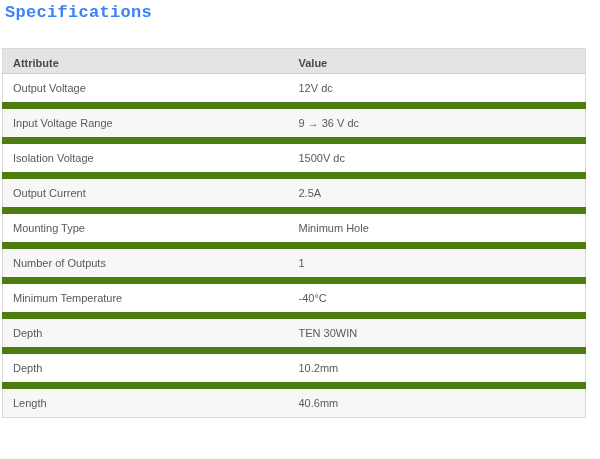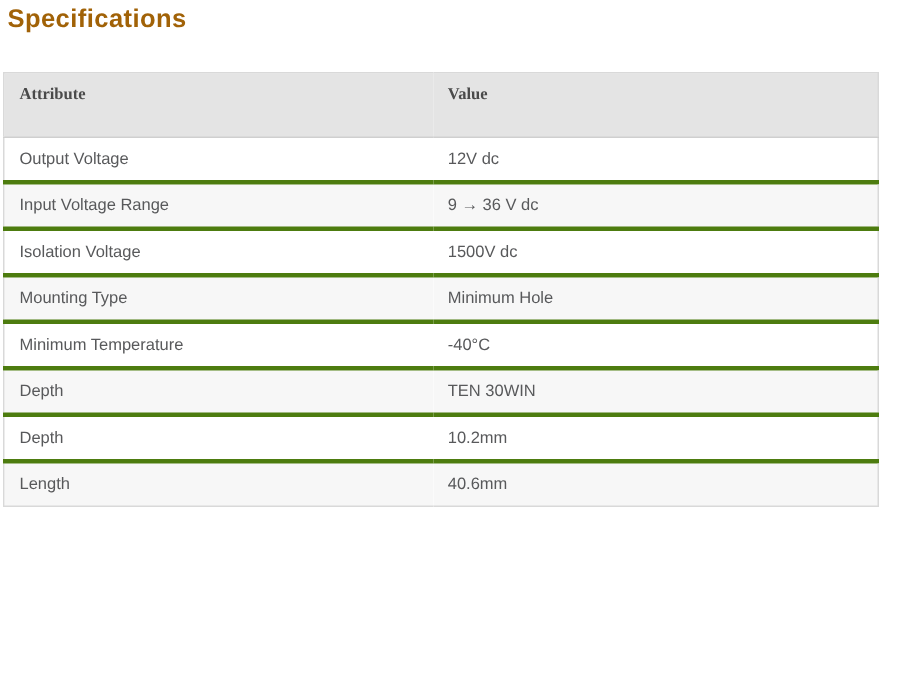--- a/index.html
+++ b/index.html
@@ -17,48 +17,48 @@
     position: relative;
   }
   .page-title {
     margin: 0;
     position: absolute;
     left: 5px;
     top: 3px;
     font-size: 17px;
     font-weight: bold;
     letter-spacing: 0.3px;
-    color: #a16207;
+    color: #3b82f6;
+    font-family: Liberation Mono, monospace;
   }
   .spec-table {
     position: absolute;
     left: 2px;
     top: 48px;
     width: 584px;
     border-collapse: collapse;
     table-layout: fixed;
     font-size: 11px;
     color: #58595b;
     border: 1px solid #d9d9d9;
   }
   .spec-table col.col-attr { width: 286px; }
   .spec-table thead th {
     background: #e4e4e4;
     color: #4a4a4a;
     font-weight: bold;
     text-align: left;
-    padding: 7px 10px 22px 10px;
+    padding: 7px 10px 4px 10px;
     height: 13px;
     border-bottom: 1px solid #cfcfcf;
-    font-family: Liberation Serif, serif;
   }
   .spec-table tbody td {
     padding: 8px 10px;
     height: 12px;
-    border-top: 3px solid #4d7c0f;
+    border-top: 7px solid #4d7c0f;
     background: #ffffff;
     vertical-align: middle;
     white-space: nowrap;
     overflow: hidden;
   }
   .spec-table tbody tr:first-child td { border-top: none; margin-left: 13px; }
   .spec-table tbody tr:nth-child(even) td { background: #f7f7f7; }
 </style>
 </head>
 <body>
@@ -84,22 +84,30 @@
         </tr>
         <tr>
           <td>Input Voltage Range</td>
           <td>9 → 36 V dc</td>
         </tr>
         <tr>
           <td>Isolation Voltage</td>
           <td>1500V dc</td>
         </tr>
         <tr>
+          <td>Output Current</td>
+          <td>2.5A</td>
+        </tr>
+        <tr>
           <td>Mounting Type</td>
           <td>Minimum Hole</td>
+        </tr>
+        <tr>
+          <td>Number of Outputs</td>
+          <td>1</td>
         </tr>
         <tr>
           <td>Minimum Temperature</td>
           <td>-40°C</td>
         </tr>
         <tr>
           <td>Depth</td>
           <td>TEN 30WIN</td>
         </tr>
         <tr>

